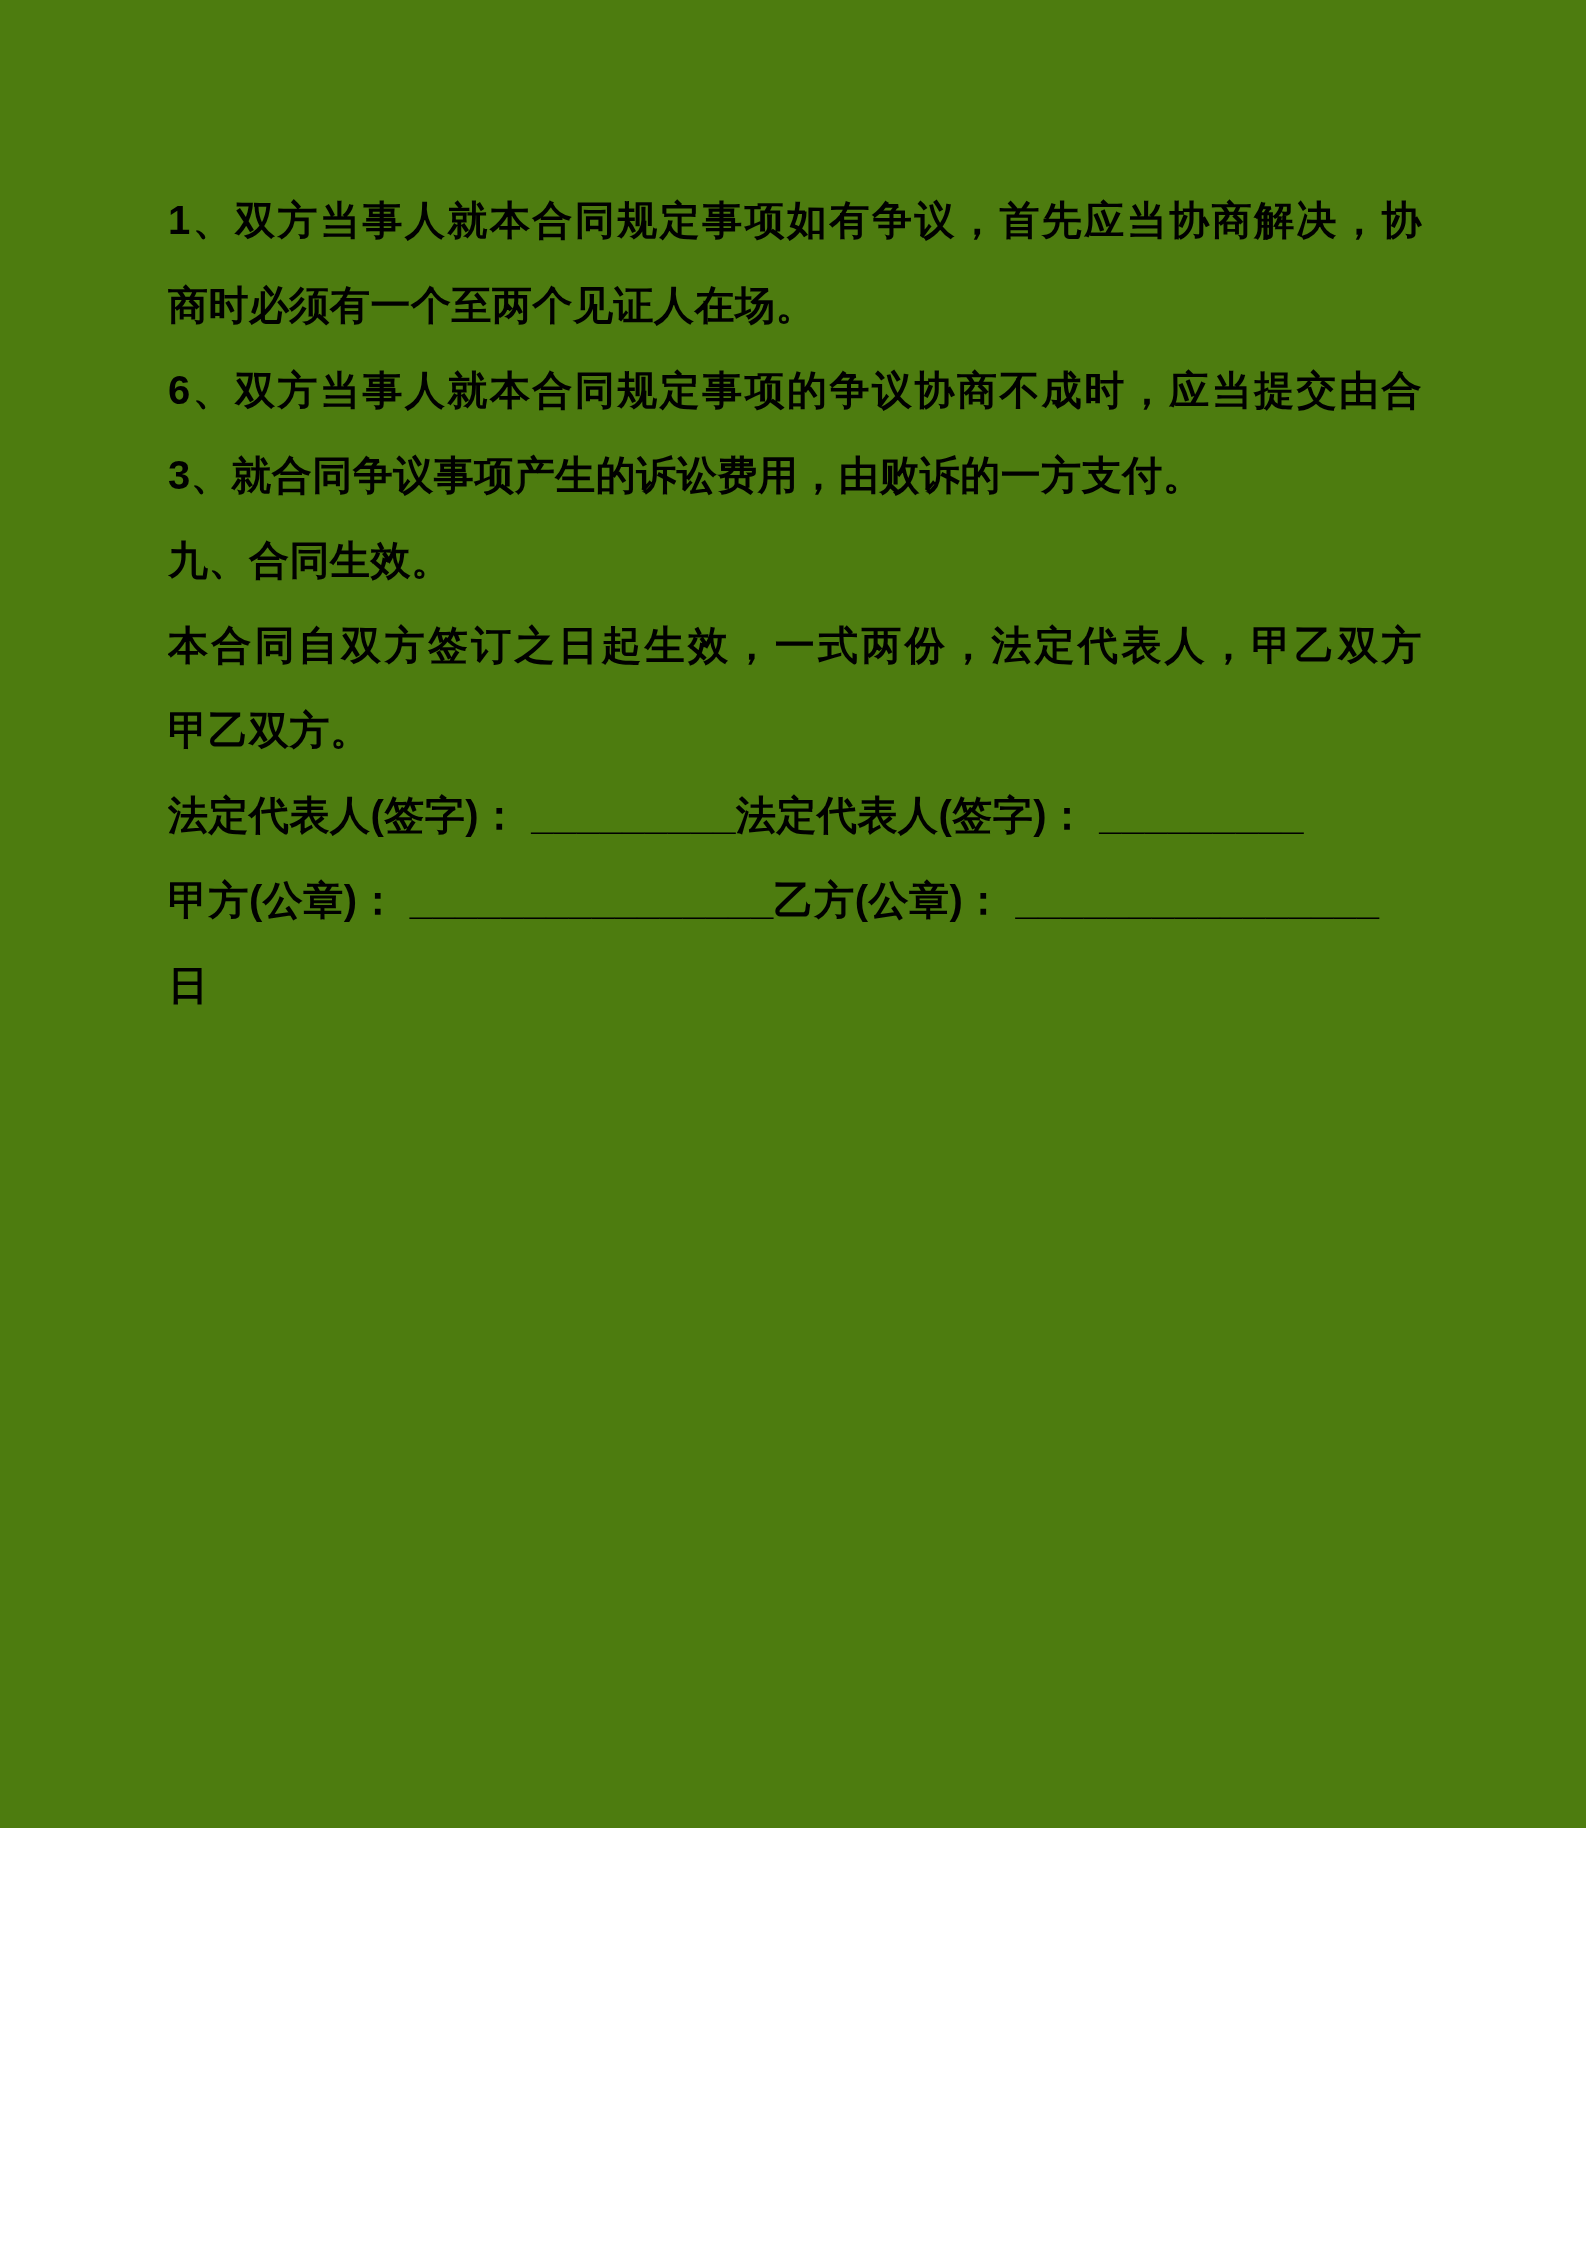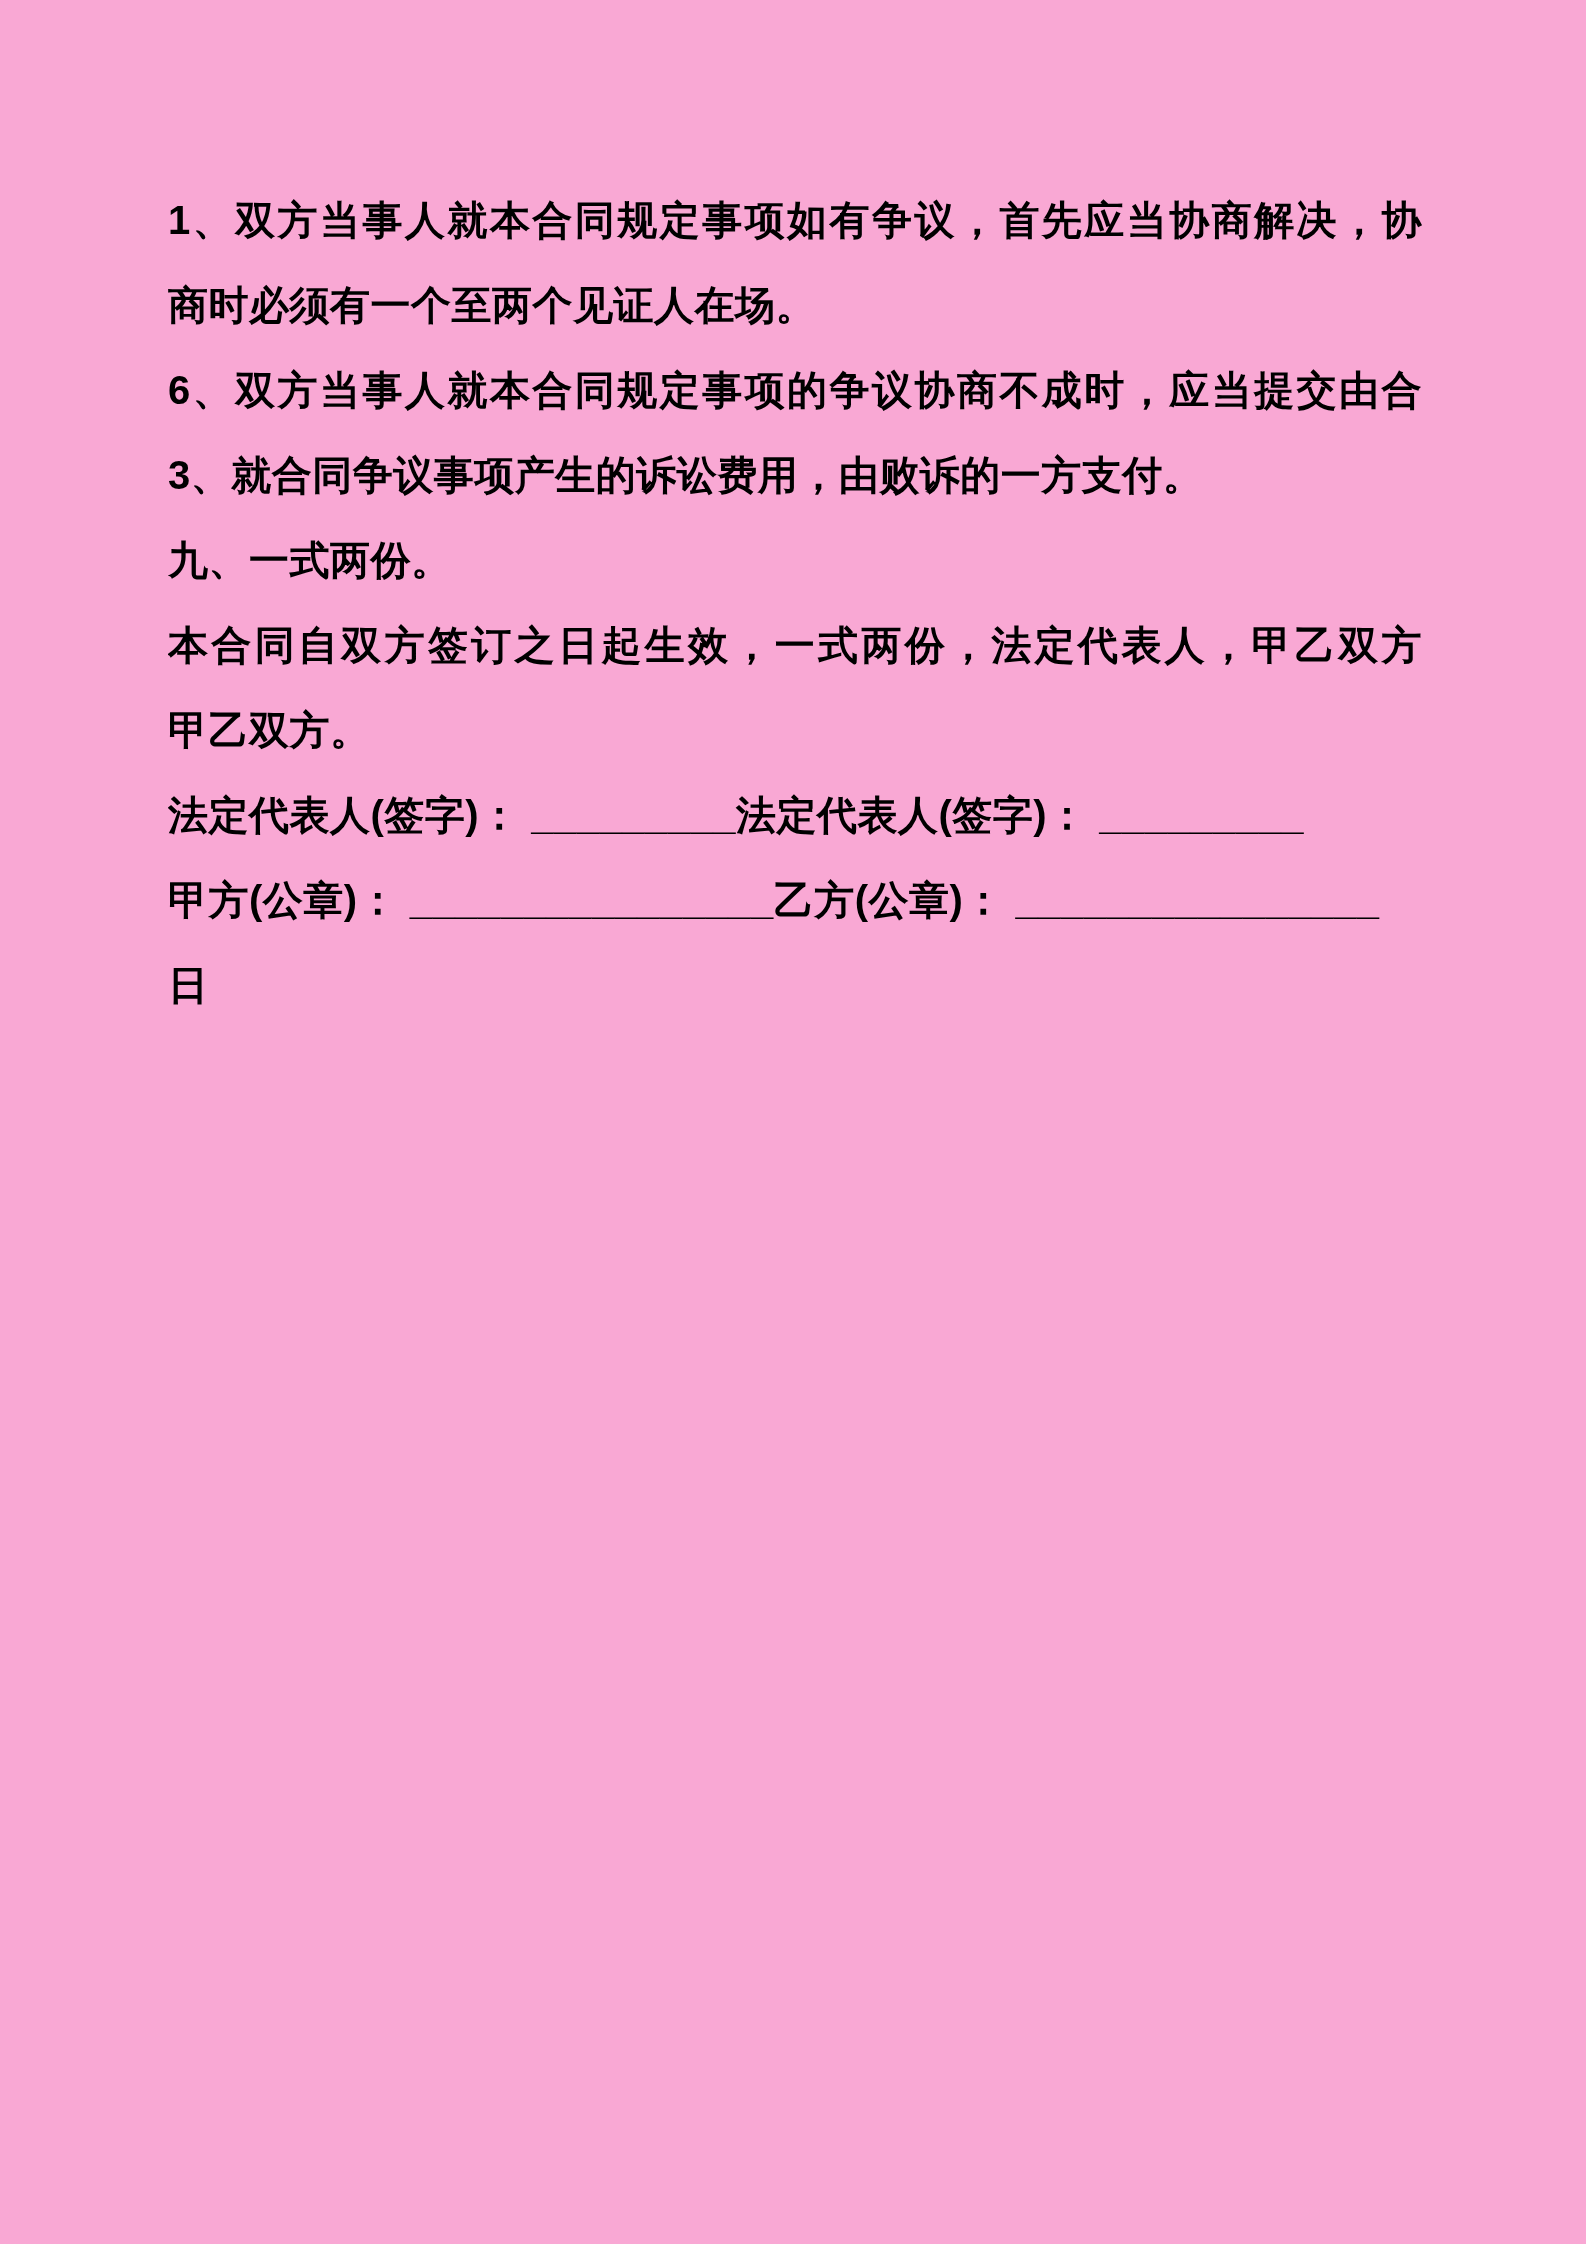--- a/index.html
+++ b/index.html
@@ -3,22 +3,22 @@
 <meta charset="utf-8">
 <style>
   html, body {
     margin: 0;
     padding: 0;
     background: #ffffff;
   }
   .page {
     position: relative;
     width: 1586px;
-    height: 2244px;
-    background: #f9a8d4;
+    height: 1828px;
+    background: #4d7c0f;
     box-sizing: border-box;
     padding: 178px 164px 0 168px;
     overflow: hidden;
   }
   .doc {
     font-family: "Liberation Sans", "DejaVu Sans", sans-serif;
     font-weight: 700;
     font-size: 40px;
     color: #000000;
     letter-spacing: 0.5px;
@@ -37,20 +37,20 @@
 </style>
 </head>
 <body>
 
 <div class="page">
   <div class="doc">
     <div class="line justified">1、双方当事人就本合同规定事项如有争议，首先应当协商解决，协</div>
     <div class="line">商时必须有一个至两个见证人在场。</div>
     <div class="line justified">6、双方当事人就本合同规定事项的争议协商不成时，应当提交由合</div>
     <div class="line">3、就合同争议事项产生的诉讼费用，由败诉的一方支付。</div>
-    <div class="line">九、一式两份。</div>
+    <div class="line">九、合同生效。</div>
     <div class="line justified">本合同自双方签订之日起生效，一式两份，法定代表人，甲乙双方</div>
     <div class="line">甲乙双方。</div>
     <div class="line">法定代表人(签字)： _________法定代表人(签字)： _________</div>
     <div class="line">甲方(公章)： ________________乙方(公章)： ________________</div>
     <div class="line">日</div>
   </div>
 </div>
 
 </body></html>

